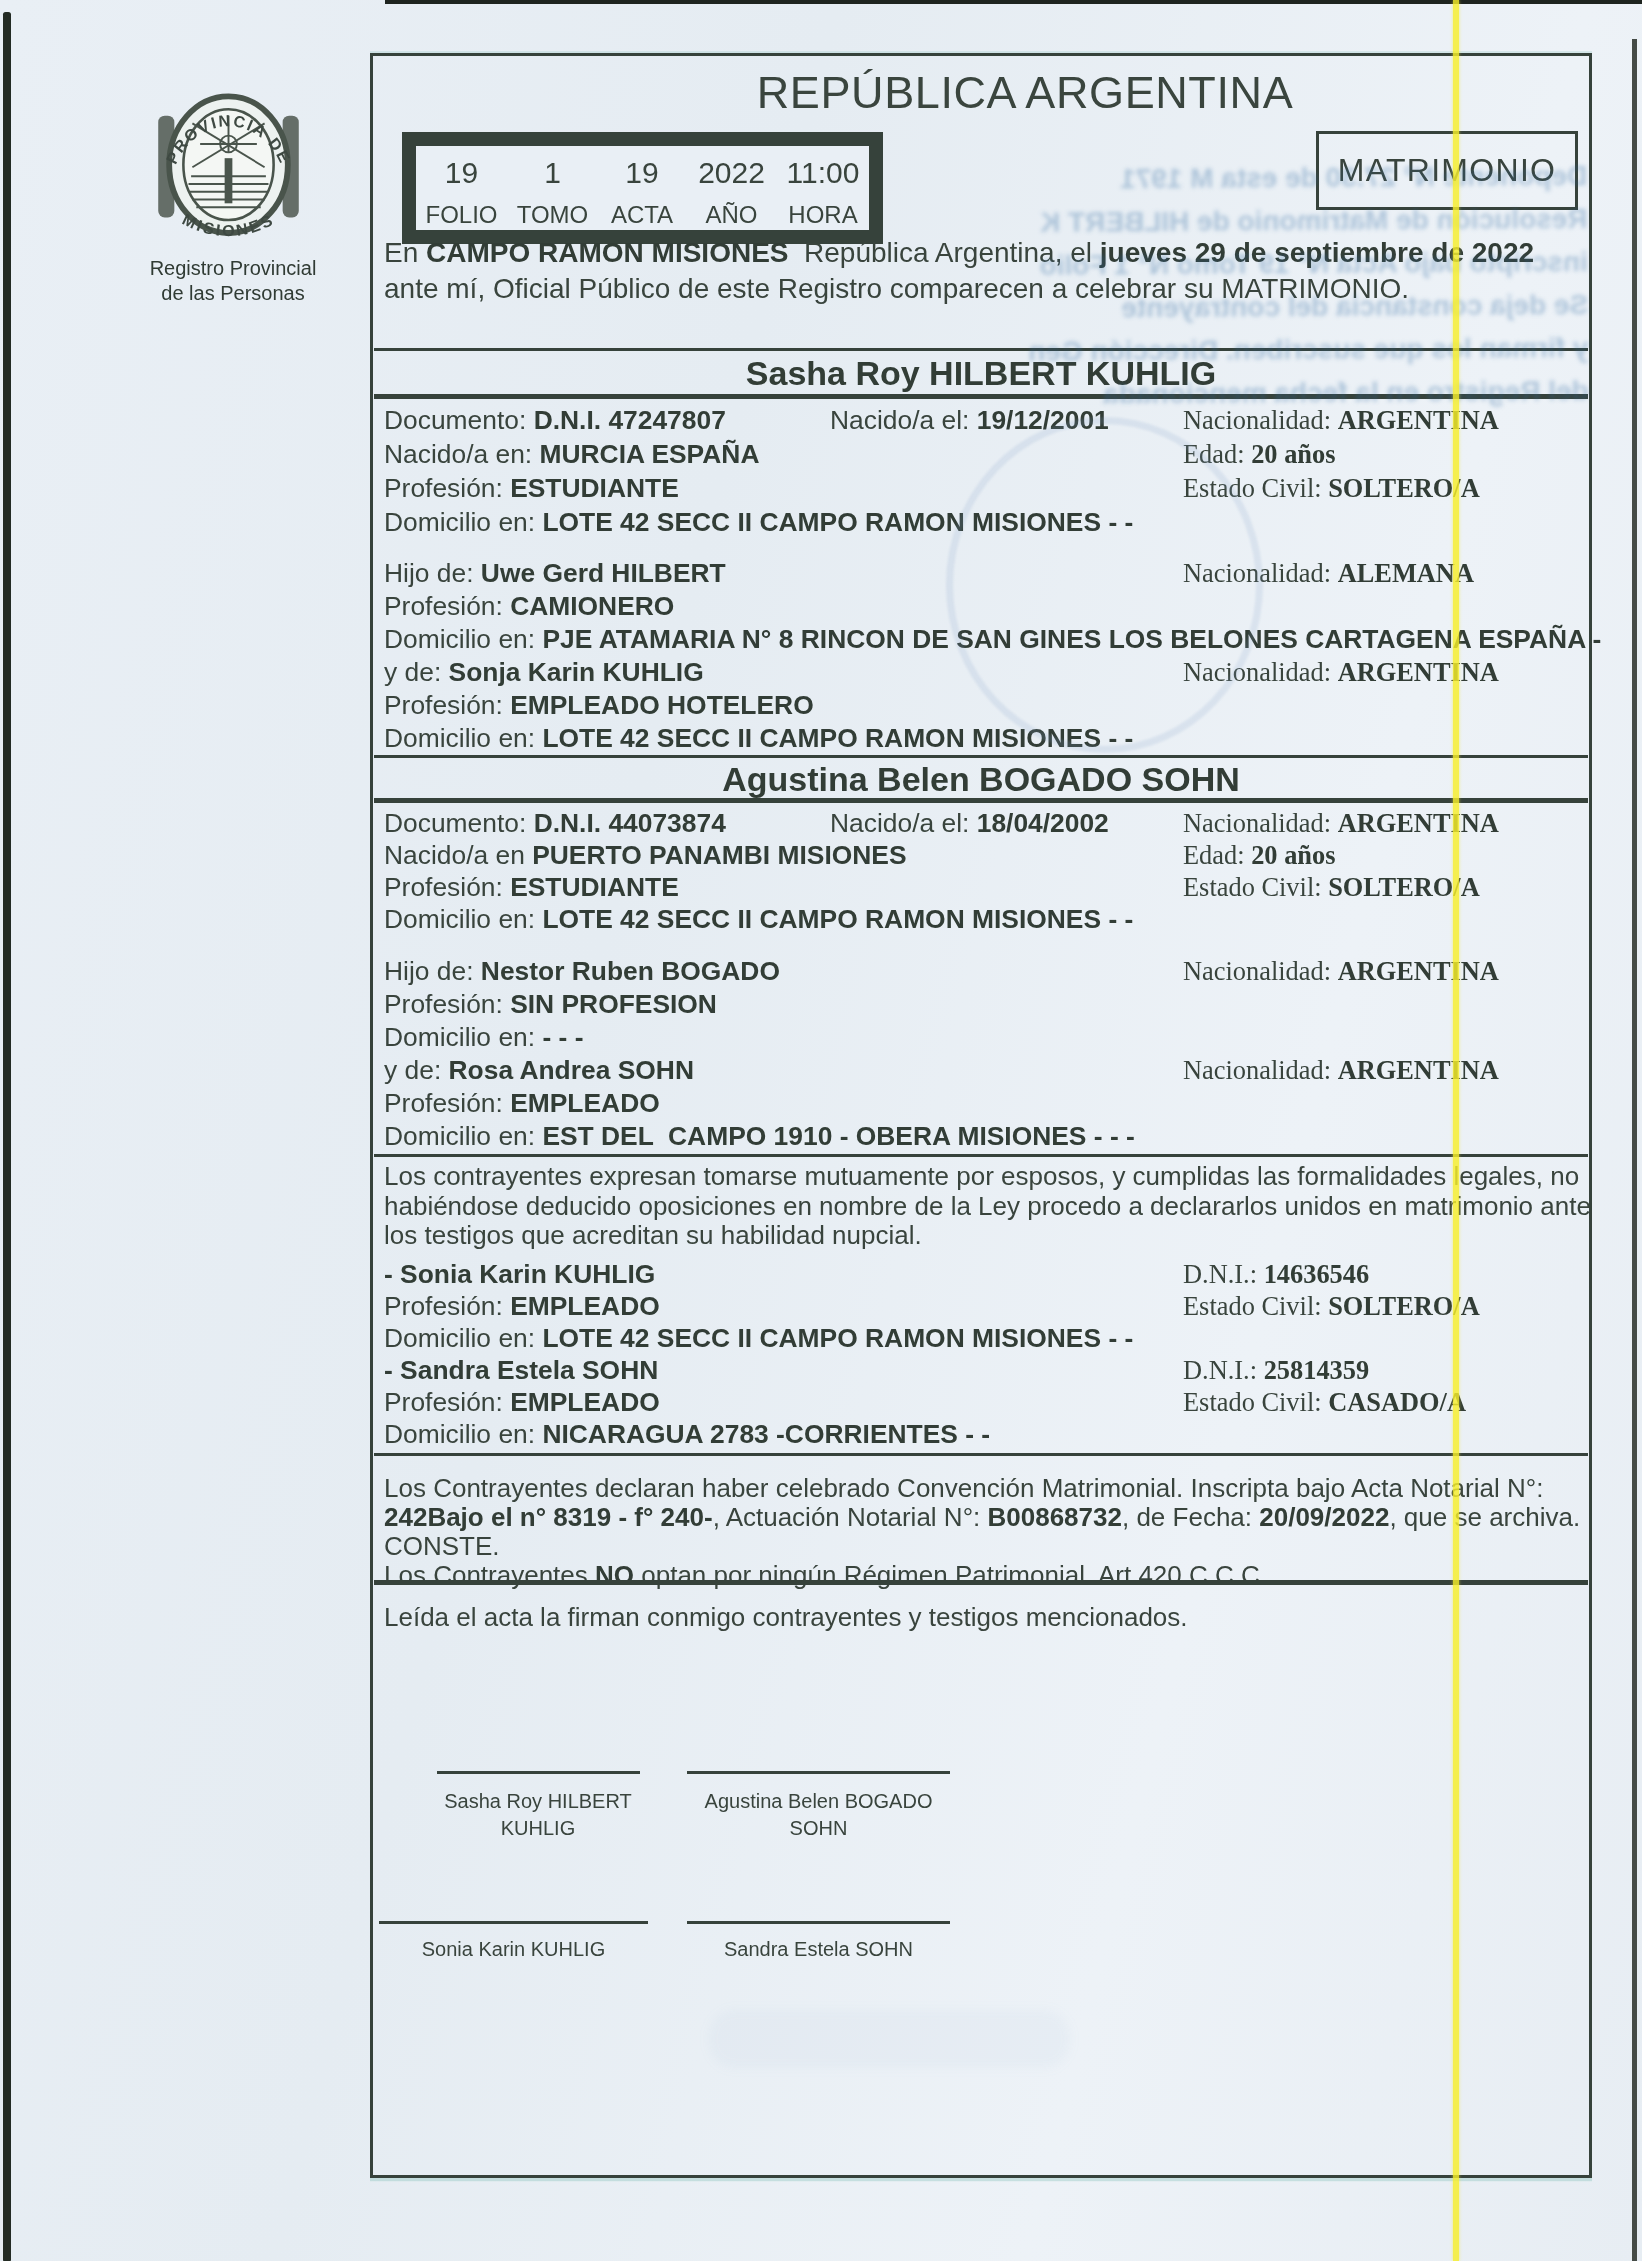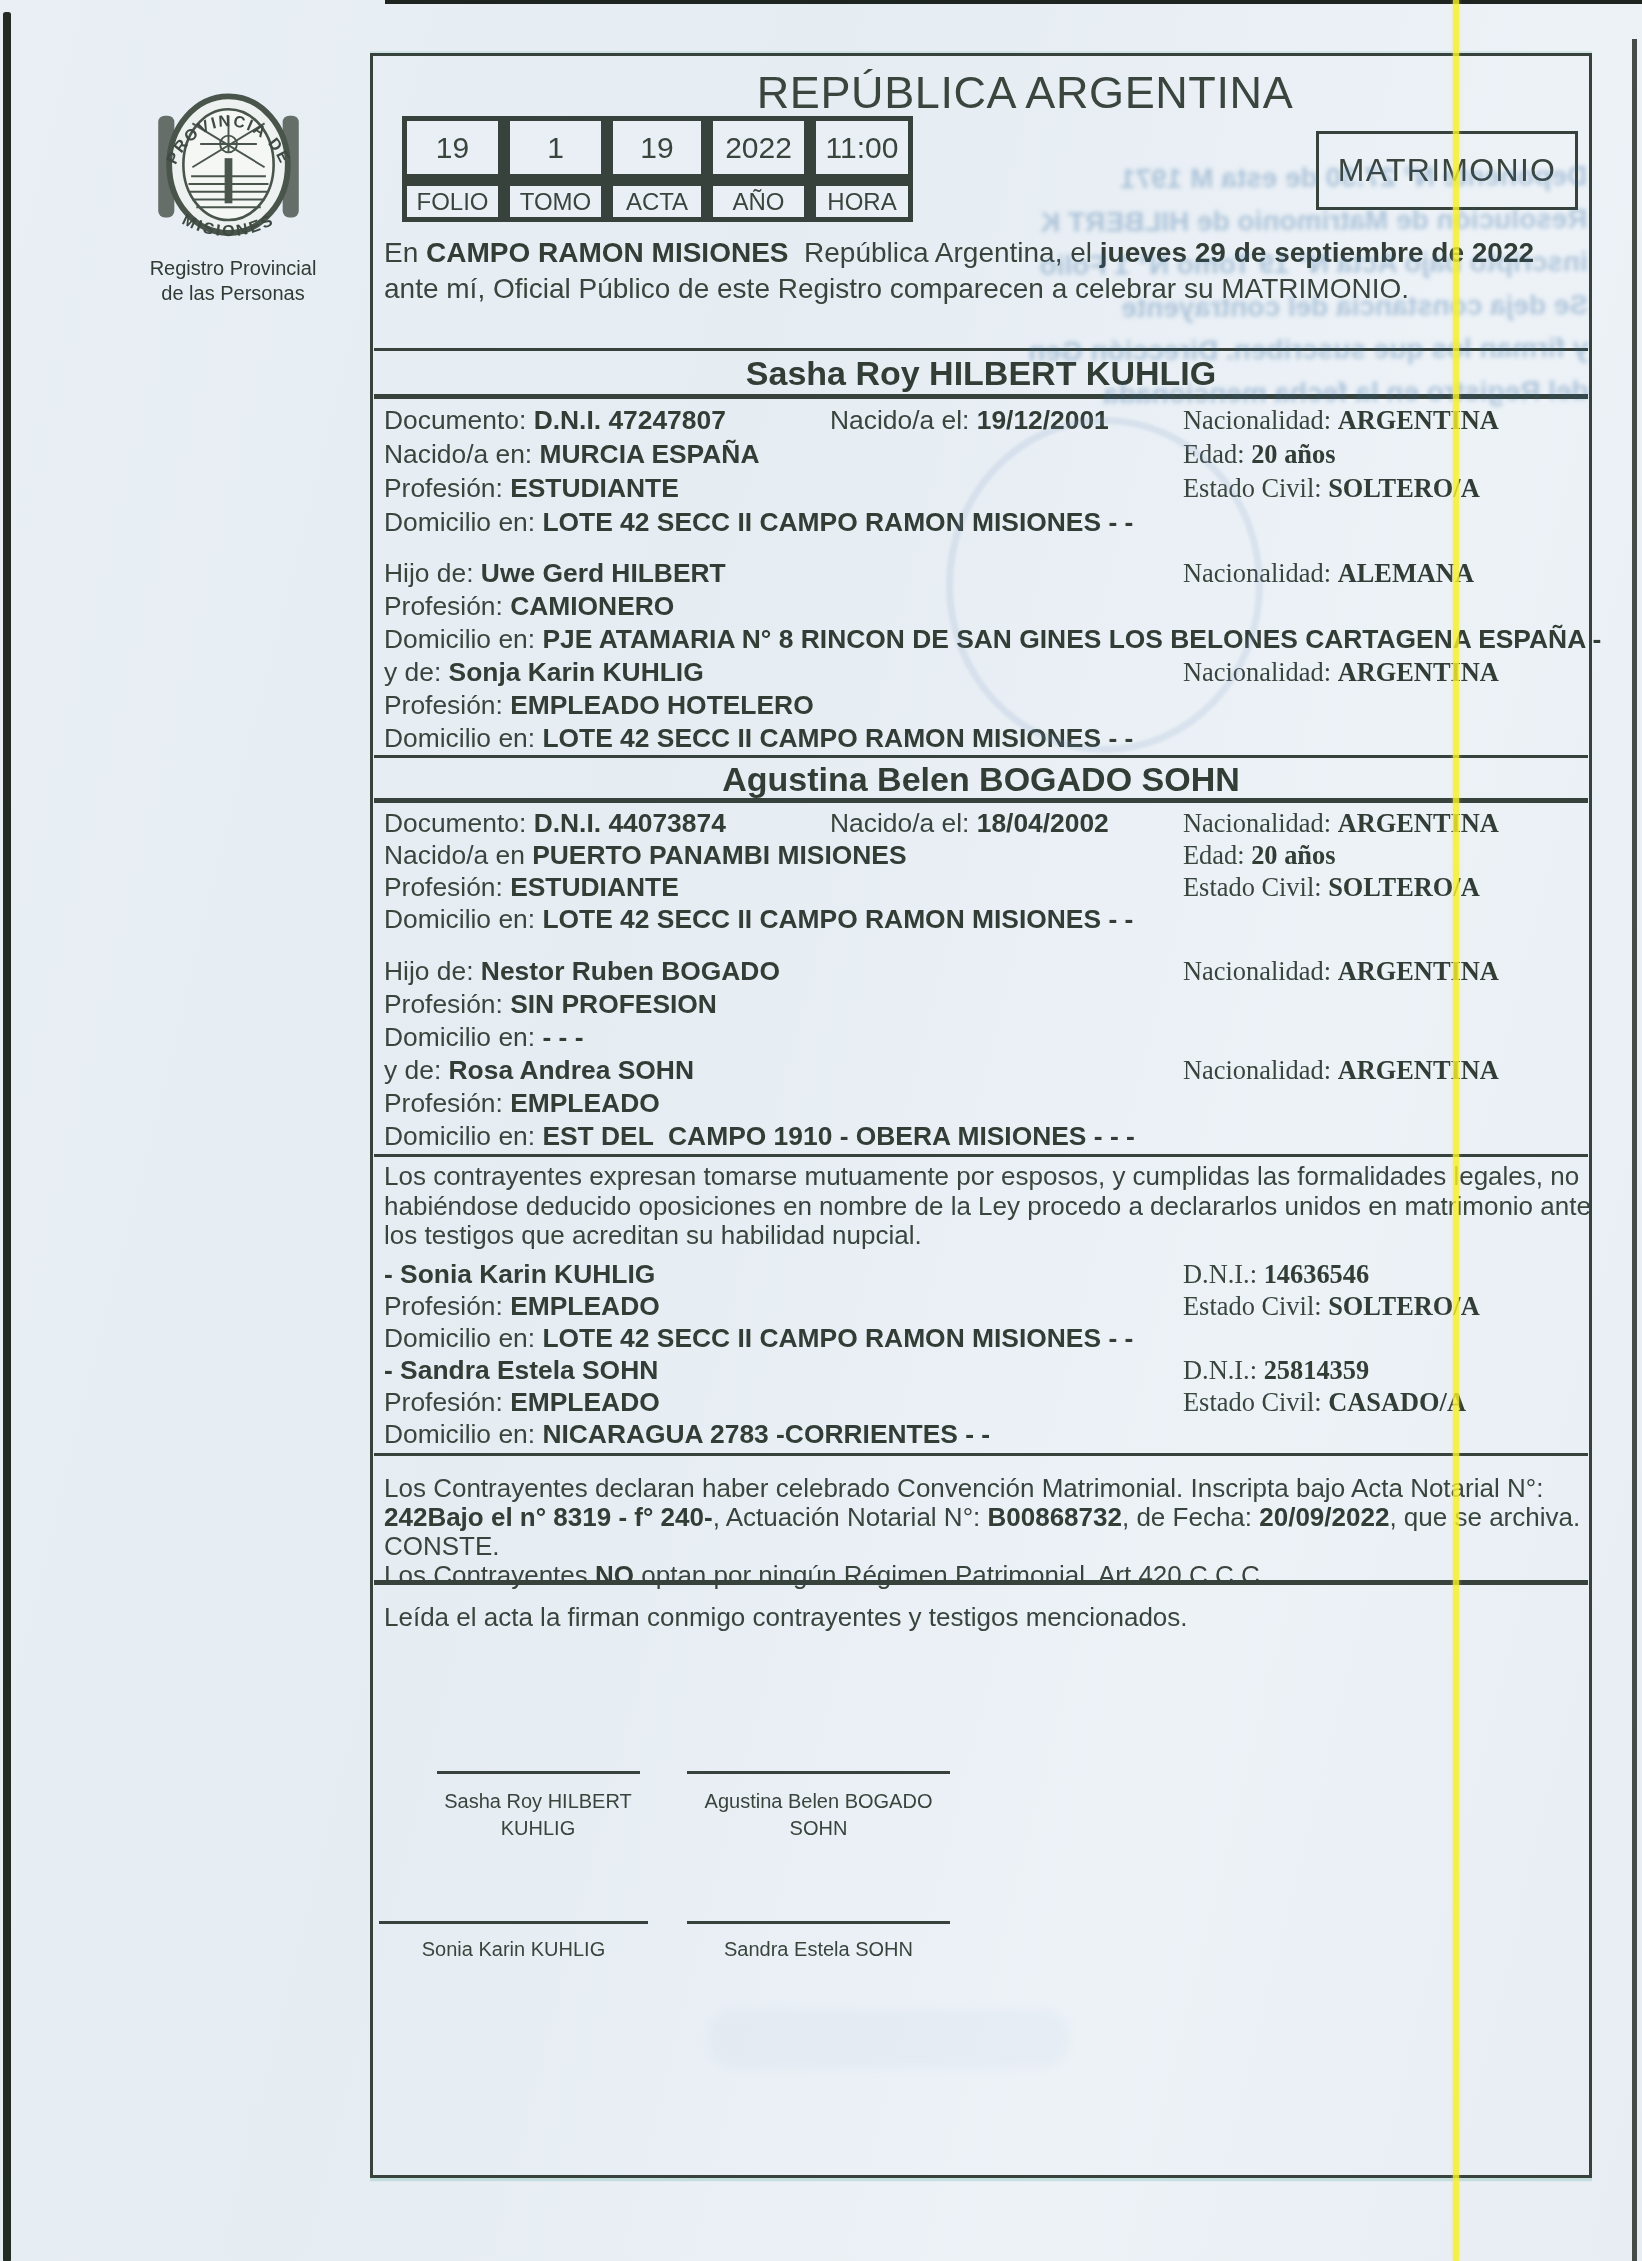--- a/index.html
+++ b/index.html
@@ -13,21 +13,21 @@
   .edge-right{left:1632px;top:39px;width:4.5px;height:2223px;background:#454b46;}
   
   .yellow-line{left:1453px;top:0;width:5.8px;height:2261px;background:rgba(246,238,42,.82);z-index:60;box-shadow:0 0 3.2px rgba(246,238,42,.6);}
   
   .main-box{left:370px;top:53px;width:1222px;height:2125px;border:3.9px solid #36423b;box-sizing:border-box;
             box-shadow:0 3.2px 0 rgba(118,186,176,.32), 0 -1.9px 0 rgba(118,186,176,.22);}
   .rule{left:374px;width:1214px;height:3.2px;background:#36423b;}
   .rule.thick{height:4.5px;}
   
   .doc-title{left:374px;top:67px;width:1214px;text-align:center;font-size:45px;letter-spacing:0.6px;color:#3a453e;margin-left:44px;}
-  .folio-table{left:402px;top:116px;background:#36423b;padding:5px;display:grid;grid-template-columns:91px 91px 88px 91px 92px;grid-template-rows:53px 31px;gap:12px;}
+  .folio-table{left:402px;top:132px;background:#36423b;padding:14px;display:grid;grid-template-columns:91px 91px 88px 91px 92px;grid-template-rows:53px 31px;gap:0;}
   .folio-table .cell{background:#e9eff5;display:flex;align-items:center;justify-content:center;}
   .folio-table .val{font-size:30px;}
   .folio-table .lab{font-size:24px;}
   .stamp-box{left:1316px;top:131px;width:262px;height:79px;border:3.9px solid #36423b;box-sizing:border-box;
              display:flex;align-items:center;justify-content:center;font-size:32px;letter-spacing:1.3px;}
   .pline{position:absolute;left:384px;font-size:26px;white-space:nowrap;}
   .pline b,.cell b,.kv-line b{font-weight:700;color:#323d36;}
   .intro-line{font-size:28px;}
   .name-header{left:374px;width:1214px;text-align:center;font-size:34px;font-weight:700;color:#323d36;}
   

